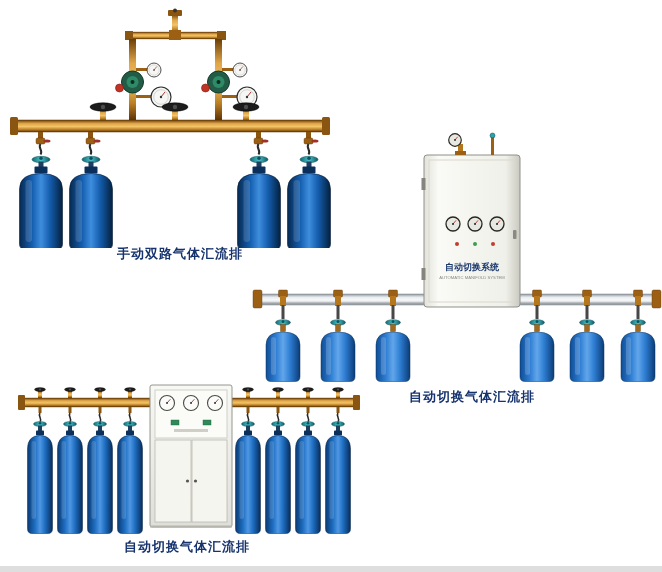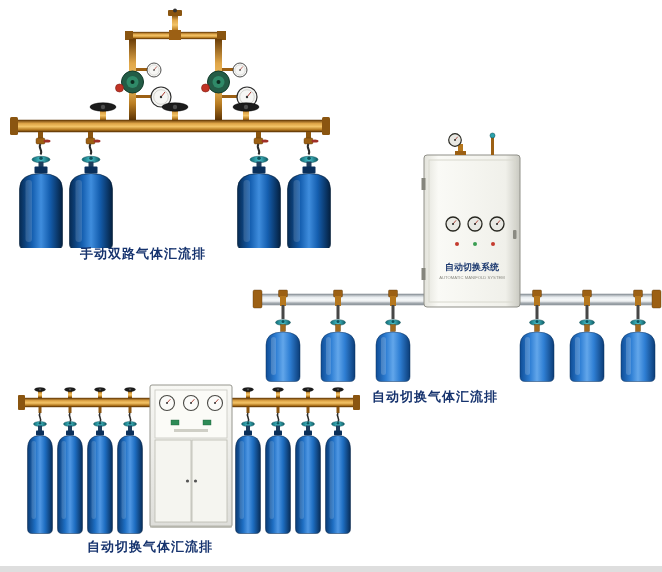--- a/index.html
+++ b/index.html
@@ -2,21 +2,21 @@
 <html><head>
 <meta charset="utf-8">
 <style>
   html,body{margin:0;padding:0;background:#ffffff;}
   .stage{
     position:relative;width:662px;height:572px;background:#ffffff;
     overflow:hidden;font-family:"Liberation Sans","DejaVu Sans",sans-serif;
   }
   .figure{position:absolute;}
   .caption{
-    position:absolute;width:200px;
+    position:absolute;width:200px;text-align:center;
     font-size:13px;font-weight:bold;letter-spacing:1px;color:#16336e;
     font-family:Liberation Mono, monospace;
   }
   .bottom-strip{
     position:absolute;left:0;top:566px;width:662px;height:6px;background:#dedede;
   }
   svg text{font-family:"Liberation Sans","DejaVu Sans",sans-serif;}
 </style>
 </head>
 <body>

